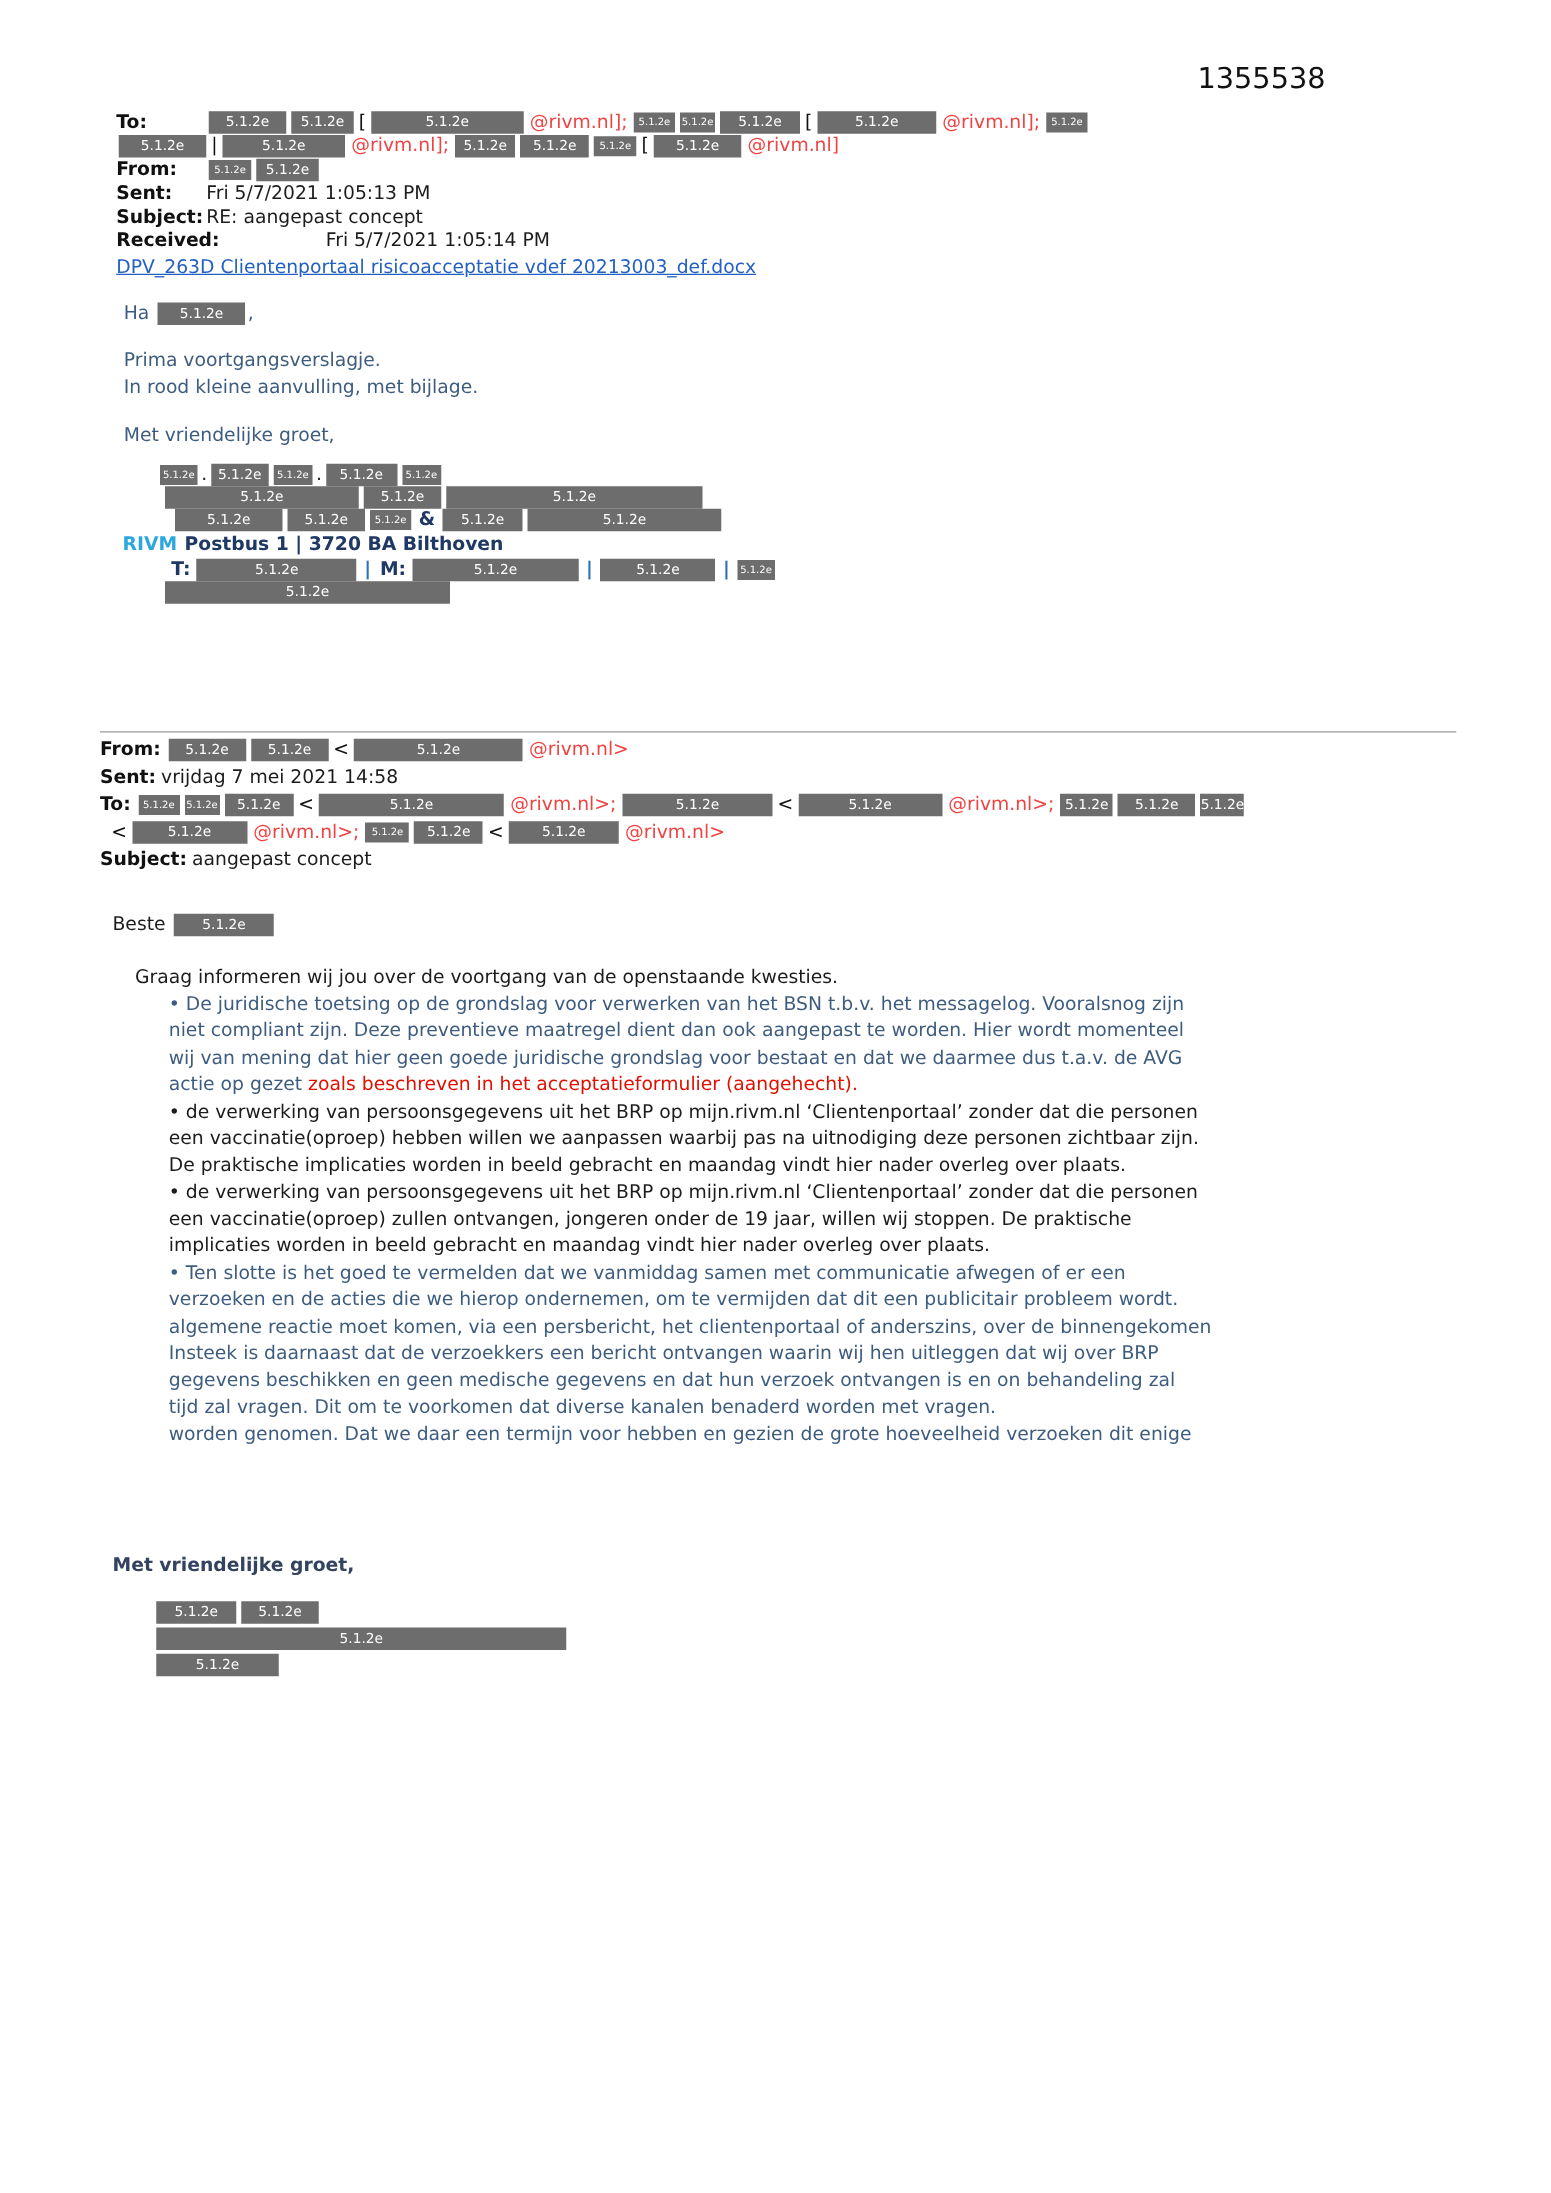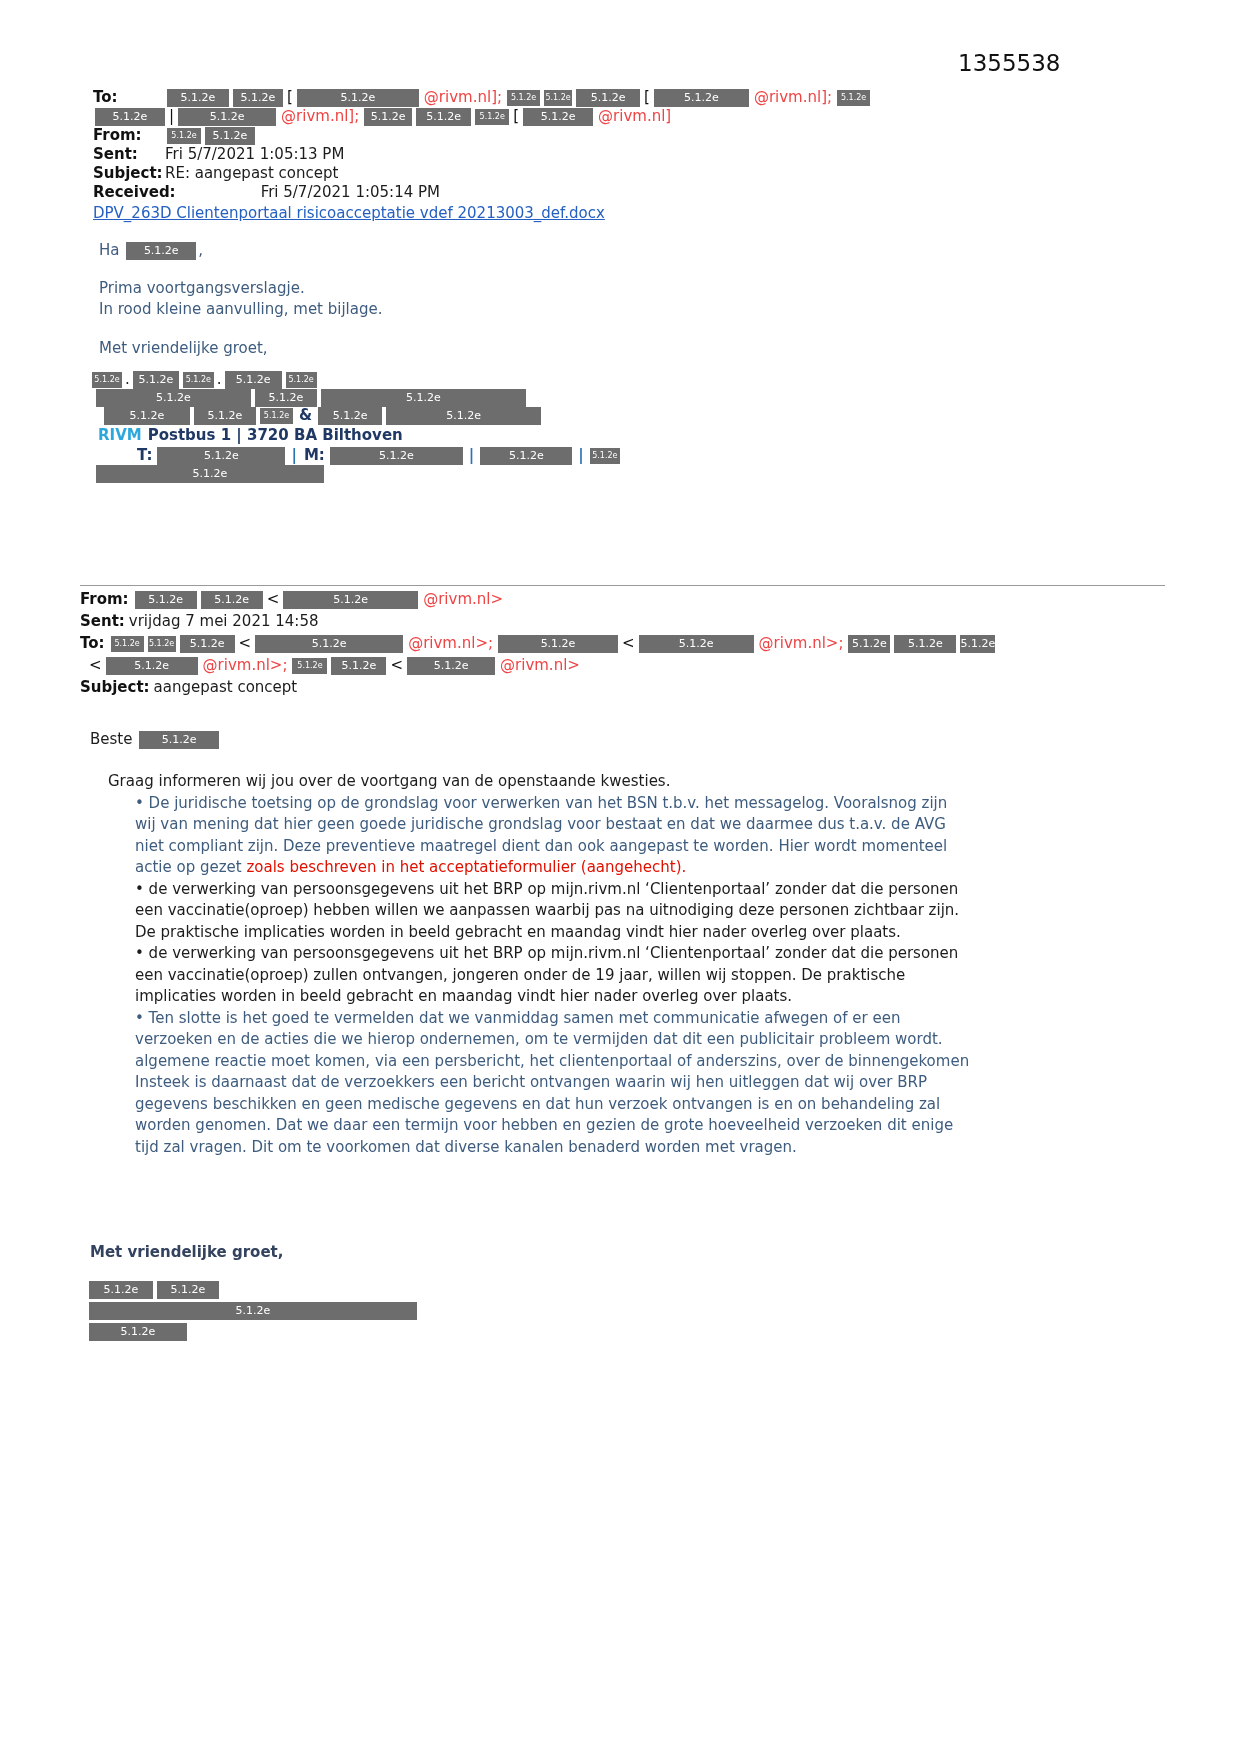--- a/index.html
+++ b/index.html
@@ -17,21 +17,21 @@
   .htext{margin:0 3px;color:#ef4444;}
   .brk{margin:0 2px;color:#111;}
   .recv-val{margin-left:85px;}
   .linkrow{line-height:20px;margin-top:1px;padding-left:3px;}
   .doclink{color:#2460c2;text-decoration:underline;cursor:pointer;}
   .greet1{margin:16px 0 0 9px;line-height:22px;color:#3e5c7e;}
   .body1{margin:17px 0 0 9px;line-height:21px;color:#3e5c7e;}
   .closing1{margin:18px 0 0 9px;line-height:21px;color:#3e5c7e;}
   
   .sig1{margin-top:11px;}
-  .sigrow{white-space:nowrap;line-height:18px;height:18px;}
+  .sigrow{white-space:nowrap;line-height:18px;height:18px;margin-left:36px;}
   .sigrow .dot{color:#222;margin:0 1px;}
   .sigrow.indent{padding-left:12px;}
   .amp{color:#1f3864;font-weight:bold;margin:0 4px;}
   .orgline{line-height:22px;height:22px;padding-left:8px;font-weight:bold;font-size:15px;}
   .org-name{color:#2ea8dc;}
   .org-addr{color:#1f3864;margin-left:6px;}
   .trow{white-space:nowrap;line-height:18px;height:18px;padding-left:3px;margin-left:41px;}
   .navylab{color:#1f3864;font-weight:bold;margin:0 3px;}
   .sep{color:#2e74b5;font-weight:bold;margin:0 4px;}
   
@@ -126,42 +126,42 @@
       <span>Beste</span>
       <span class="redact" style="width:80px">5.1.2e</span>
     </div>
 
     <div class="body2">
         <div class="para black">
           <div><span>Graag informeren wij jou over de voortgang van de openstaande kwesties.</span></div>
         </div>
         <div class="para blue bullet">
           <div><span>• De juridische toetsing op de grondslag voor verwerken van het BSN t.b.v. het messagelog. Vooralsnog zijn</span></div>
+          <div><span>niet compliant zijn. Deze preventieve maatregel dient dan ook aangepast te worden. Hier wordt momenteel</span></div>
           <div><span>wij van mening dat hier geen goede juridische grondslag voor bestaat en dat we daarmee dus t.a.v. de AVG</span></div>
-          <div><span>niet compliant zijn. Deze preventieve maatregel dient dan ook aangepast te worden. Hier wordt momenteel</span></div>
           <div><span>actie op gezet </span><span class="redtext">zoals beschreven in het acceptatieformulier (aangehecht).</span></div>
         </div>
         <div class="para black bullet">
           <div><span>• de verwerking van persoonsgegevens uit het BRP op mijn.rivm.nl ‘Clientenportaal’ zonder dat die personen</span></div>
           <div><span>een vaccinatie(oproep) hebben willen we aanpassen waarbij pas na uitnodiging deze personen zichtbaar zijn.</span></div>
           <div><span>De praktische implicaties worden in beeld gebracht en maandag vindt hier nader overleg over plaats.</span></div>
         </div>
         <div class="para black bullet">
           <div><span>• de verwerking van persoonsgegevens uit het BRP op mijn.rivm.nl ‘Clientenportaal’ zonder dat die personen</span></div>
           <div><span>een vaccinatie(oproep) zullen ontvangen, jongeren onder de 19 jaar, willen wij stoppen. De praktische</span></div>
           <div><span>implicaties worden in beeld gebracht en maandag vindt hier nader overleg over plaats.</span></div>
         </div>
         <div class="para blue bullet">
           <div><span>• Ten slotte is het goed te vermelden dat we vanmiddag samen met communicatie afwegen of er een</span></div>
           <div><span>verzoeken en de acties die we hierop ondernemen, om te vermijden dat dit een publicitair probleem wordt.</span></div>
           <div><span>algemene reactie moet komen, via een persbericht, het clientenportaal of anderszins, over de binnengekomen</span></div>
           <div><span>Insteek is daarnaast dat de verzoekkers een bericht ontvangen waarin wij hen uitleggen dat wij over BRP</span></div>
           <div><span>gegevens beschikken en geen medische gegevens en dat hun verzoek ontvangen  is en on behandeling zal</span></div>
+          <div><span>tijd zal vragen. Dit om te voorkomen dat diverse kanalen benaderd worden met vragen.</span></div>
           <div><span>worden genomen. Dat we daar een termijn voor hebben en gezien de grote hoeveelheid verzoeken dit enige</span></div>
-          <div><span>tijd zal vragen. Dit om te voorkomen dat diverse kanalen benaderd worden met vragen.</span></div>
         </div>
       </div>
 
     <div class="closing2">Met vriendelijke groet,</div>
 
     <div class="sig2">
       <div class="sigrow"><span class="redact" style="width: 64px;">5.1.2e</span><span class="redact" style="width: 62px;">5.1.2e</span></div>
       <div class="sigrow" style="padding-left:0"><span class="redact" style="width: 328px;">5.1.2e</span></div>
       <div class="sigrow"><span class="redact" style="width: 98px;">5.1.2e</span></div>
     </div>

